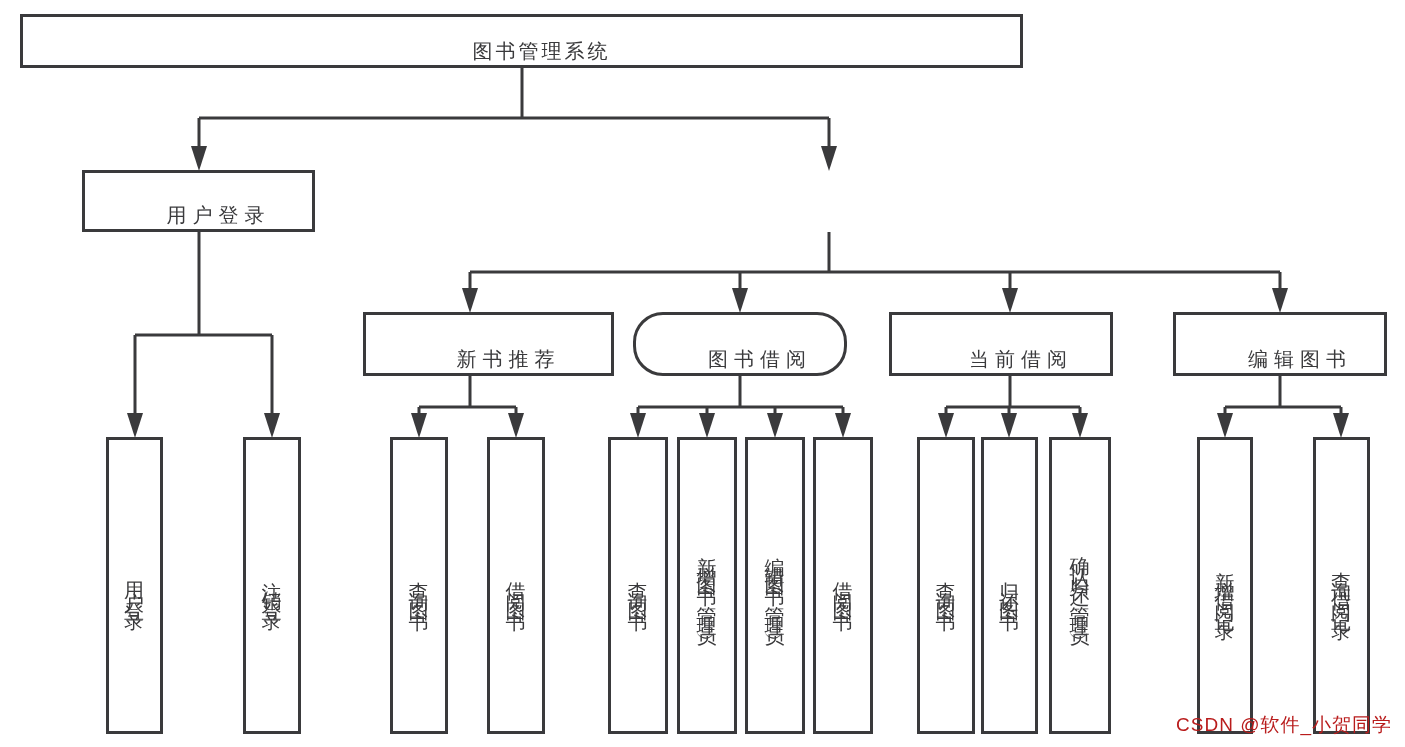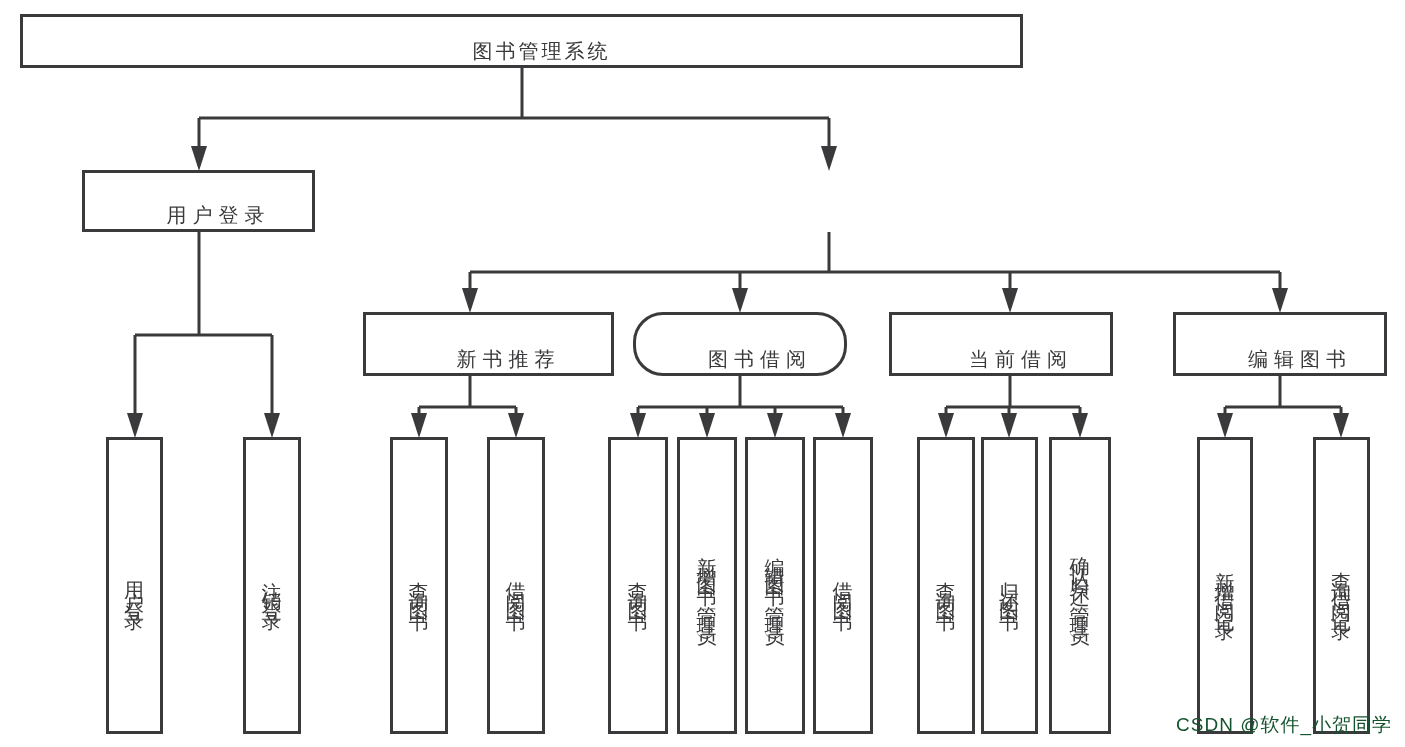--- a/index.html
+++ b/index.html
@@ -20,21 +20,21 @@
     position:absolute;top:437px;height:297px;background:#ffffff;
     border:3px solid #3a3a3c;box-sizing:border-box;
     display:flex;align-items:center;justify-content:center;
   }
   .leaf span{
     writing-mode:vertical-rl;text-orientation:mixed;
     font-size:20px;line-height:1;letter-spacing:10px;color:#3a3a3c;
   }
   .watermark{
     position:absolute;right:13px;bottom:9px;z-index:10;
-    font-size:19px;letter-spacing:1px;color:#14532d;white-space:nowrap;
+    font-size:19px;letter-spacing:1px;color:#b91c1c;white-space:nowrap;
   }
 </style>
 </head>
 <body>
 
 <div class="stage">
 
   <svg class="wires" width="1405" height="747" viewBox="0 0 1405 747">
     <g stroke="#3a3a3c" stroke-width="3" fill="none">
       <path d="M522 68 V118 M199 118 H829 M199 118 V150 M829 118 V150"></path>

